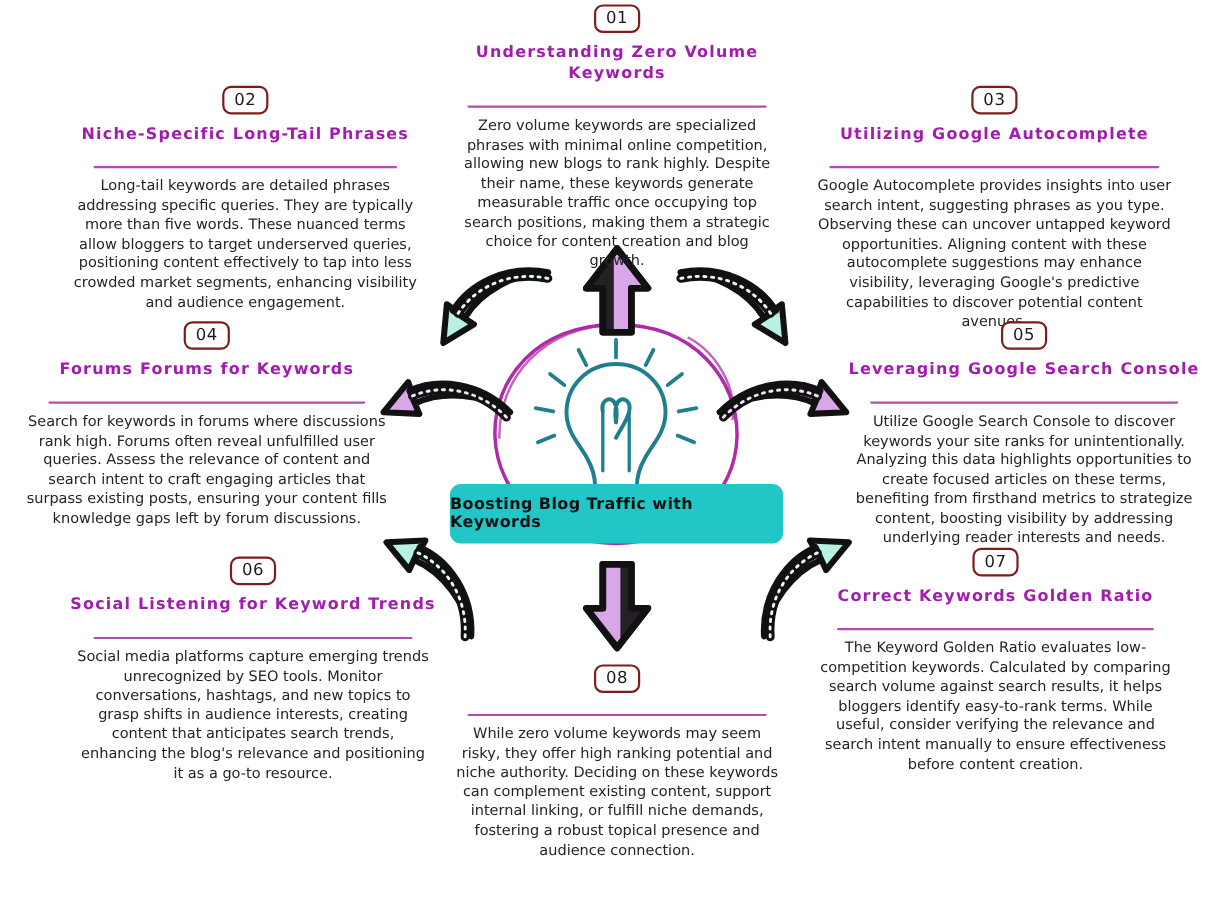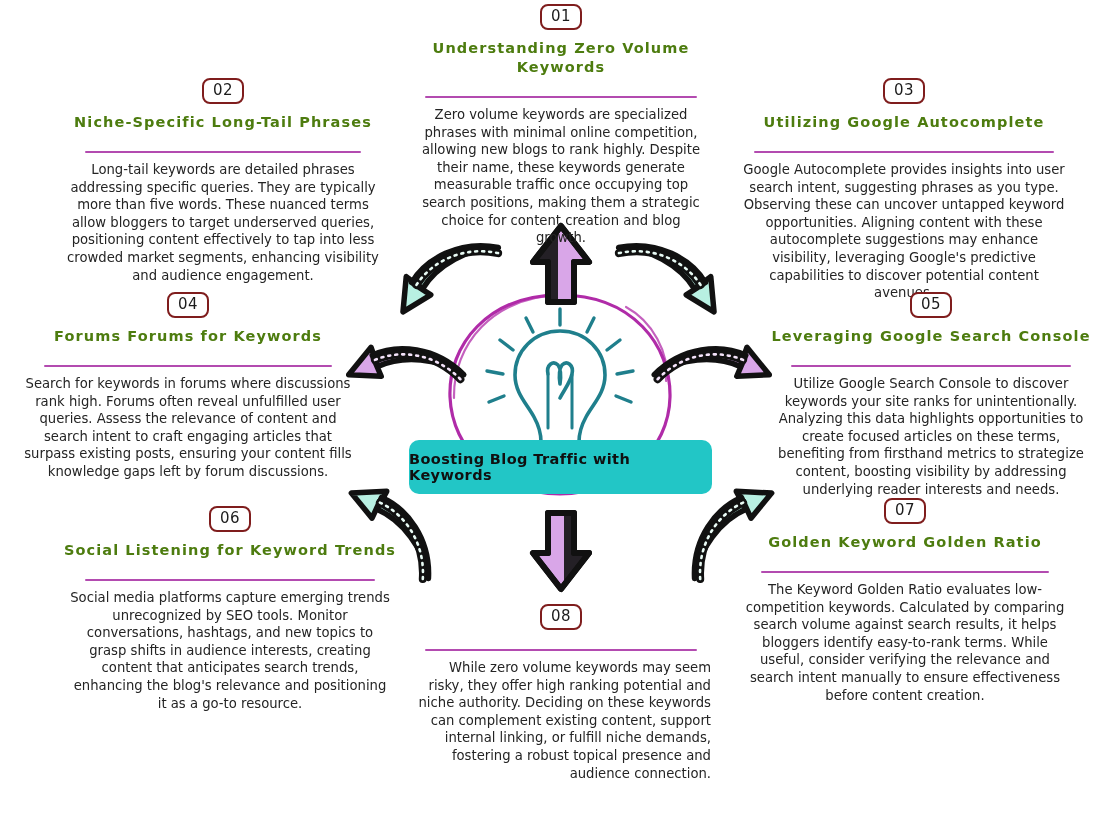--- a/index.html
+++ b/index.html
@@ -45,21 +45,21 @@
     letter-spacing: 0.5px;
     color: #1c1c1c;
     background: #ffffff;
     font-family: "DejaVu Sans", sans-serif;
   }
   .topic-title {
     margin-top: 9px;
     font-size: 14.5px;
     font-weight: bold;
     letter-spacing: 1.1px;
-    color: #4d7c0f;
+    color: #a21caf;
     line-height: 19px;
     font-family: "DejaVu Sans", sans-serif;
   }
   .divider {
     height: 2px;
     background: #b34bb0;
     border-radius: 2px;
     margin: 19px auto 8px auto;
   }
   .topic-body {
@@ -94,21 +94,21 @@
   .t06 { left: 60px;  top: 506px; width: 340px; }
   .t06 .divider { width: 290px; }
   .t06 .topic-body { width: 325px; margin: 0 auto; }
 
   .t07 { left: 740px; top: 498px; width: 330px; }
   .t07 .divider { width: 288px; }
   .t07 .topic-body { width: 320px; margin: 0 auto; }
 
   .t08 { left: 405px; top: 604px; width: 312px; }
   .t08 .divider { width: 272px; }
-  .t08 .topic-body { width: 300px; margin: 0 auto; text-align: right; }
+  .t08 .topic-body { width: 300px; margin: 0 auto; }
 
   
   #hub {
     position: absolute;
     left: 380px;
     top: 185px;
     width: 360px;
     height: 320px;
   }
   #hub svg { display: block; }
@@ -345,21 +345,21 @@
     </div>
     <div class="topic-title">Social Listening for Keyword Trends</div>
     <div class="divider"></div>
     <div class="topic-body">Social media platforms capture emerging trends unrecognized by SEO tools. Monitor conversations, hashtags, and new topics to grasp shifts in audience interests, creating content that anticipates search trends, enhancing the blog's relevance and positioning it as a go-to resource.</div>
   </div>
 
   <div class="topic t07">
     <div class="badge-row">
       <span class="badge">07</span>
     </div>
-    <div class="topic-title">Golden Keyword Golden Ratio</div>
+    <div class="topic-title">Correct Keywords Golden Ratio</div>
     <div class="divider"></div>
     <div class="topic-body">The Keyword Golden Ratio evaluates low-competition keywords. Calculated by comparing search volume against search results, it helps bloggers identify easy-to-rank terms. While useful, consider verifying the relevance and search intent manually to ensure effectiveness before content creation.</div>
   </div>
 
   <div class="topic t08">
     <div class="badge-row">
       <span class="badge">08</span>
     </div>
     <div class="divider"></div>
     <div class="topic-body">While zero volume keywords may seem risky, they offer high ranking potential and niche authority. Deciding on these keywords can complement existing content, support internal linking, or fulfill niche demands, fostering a robust topical presence and audience connection.</div>

